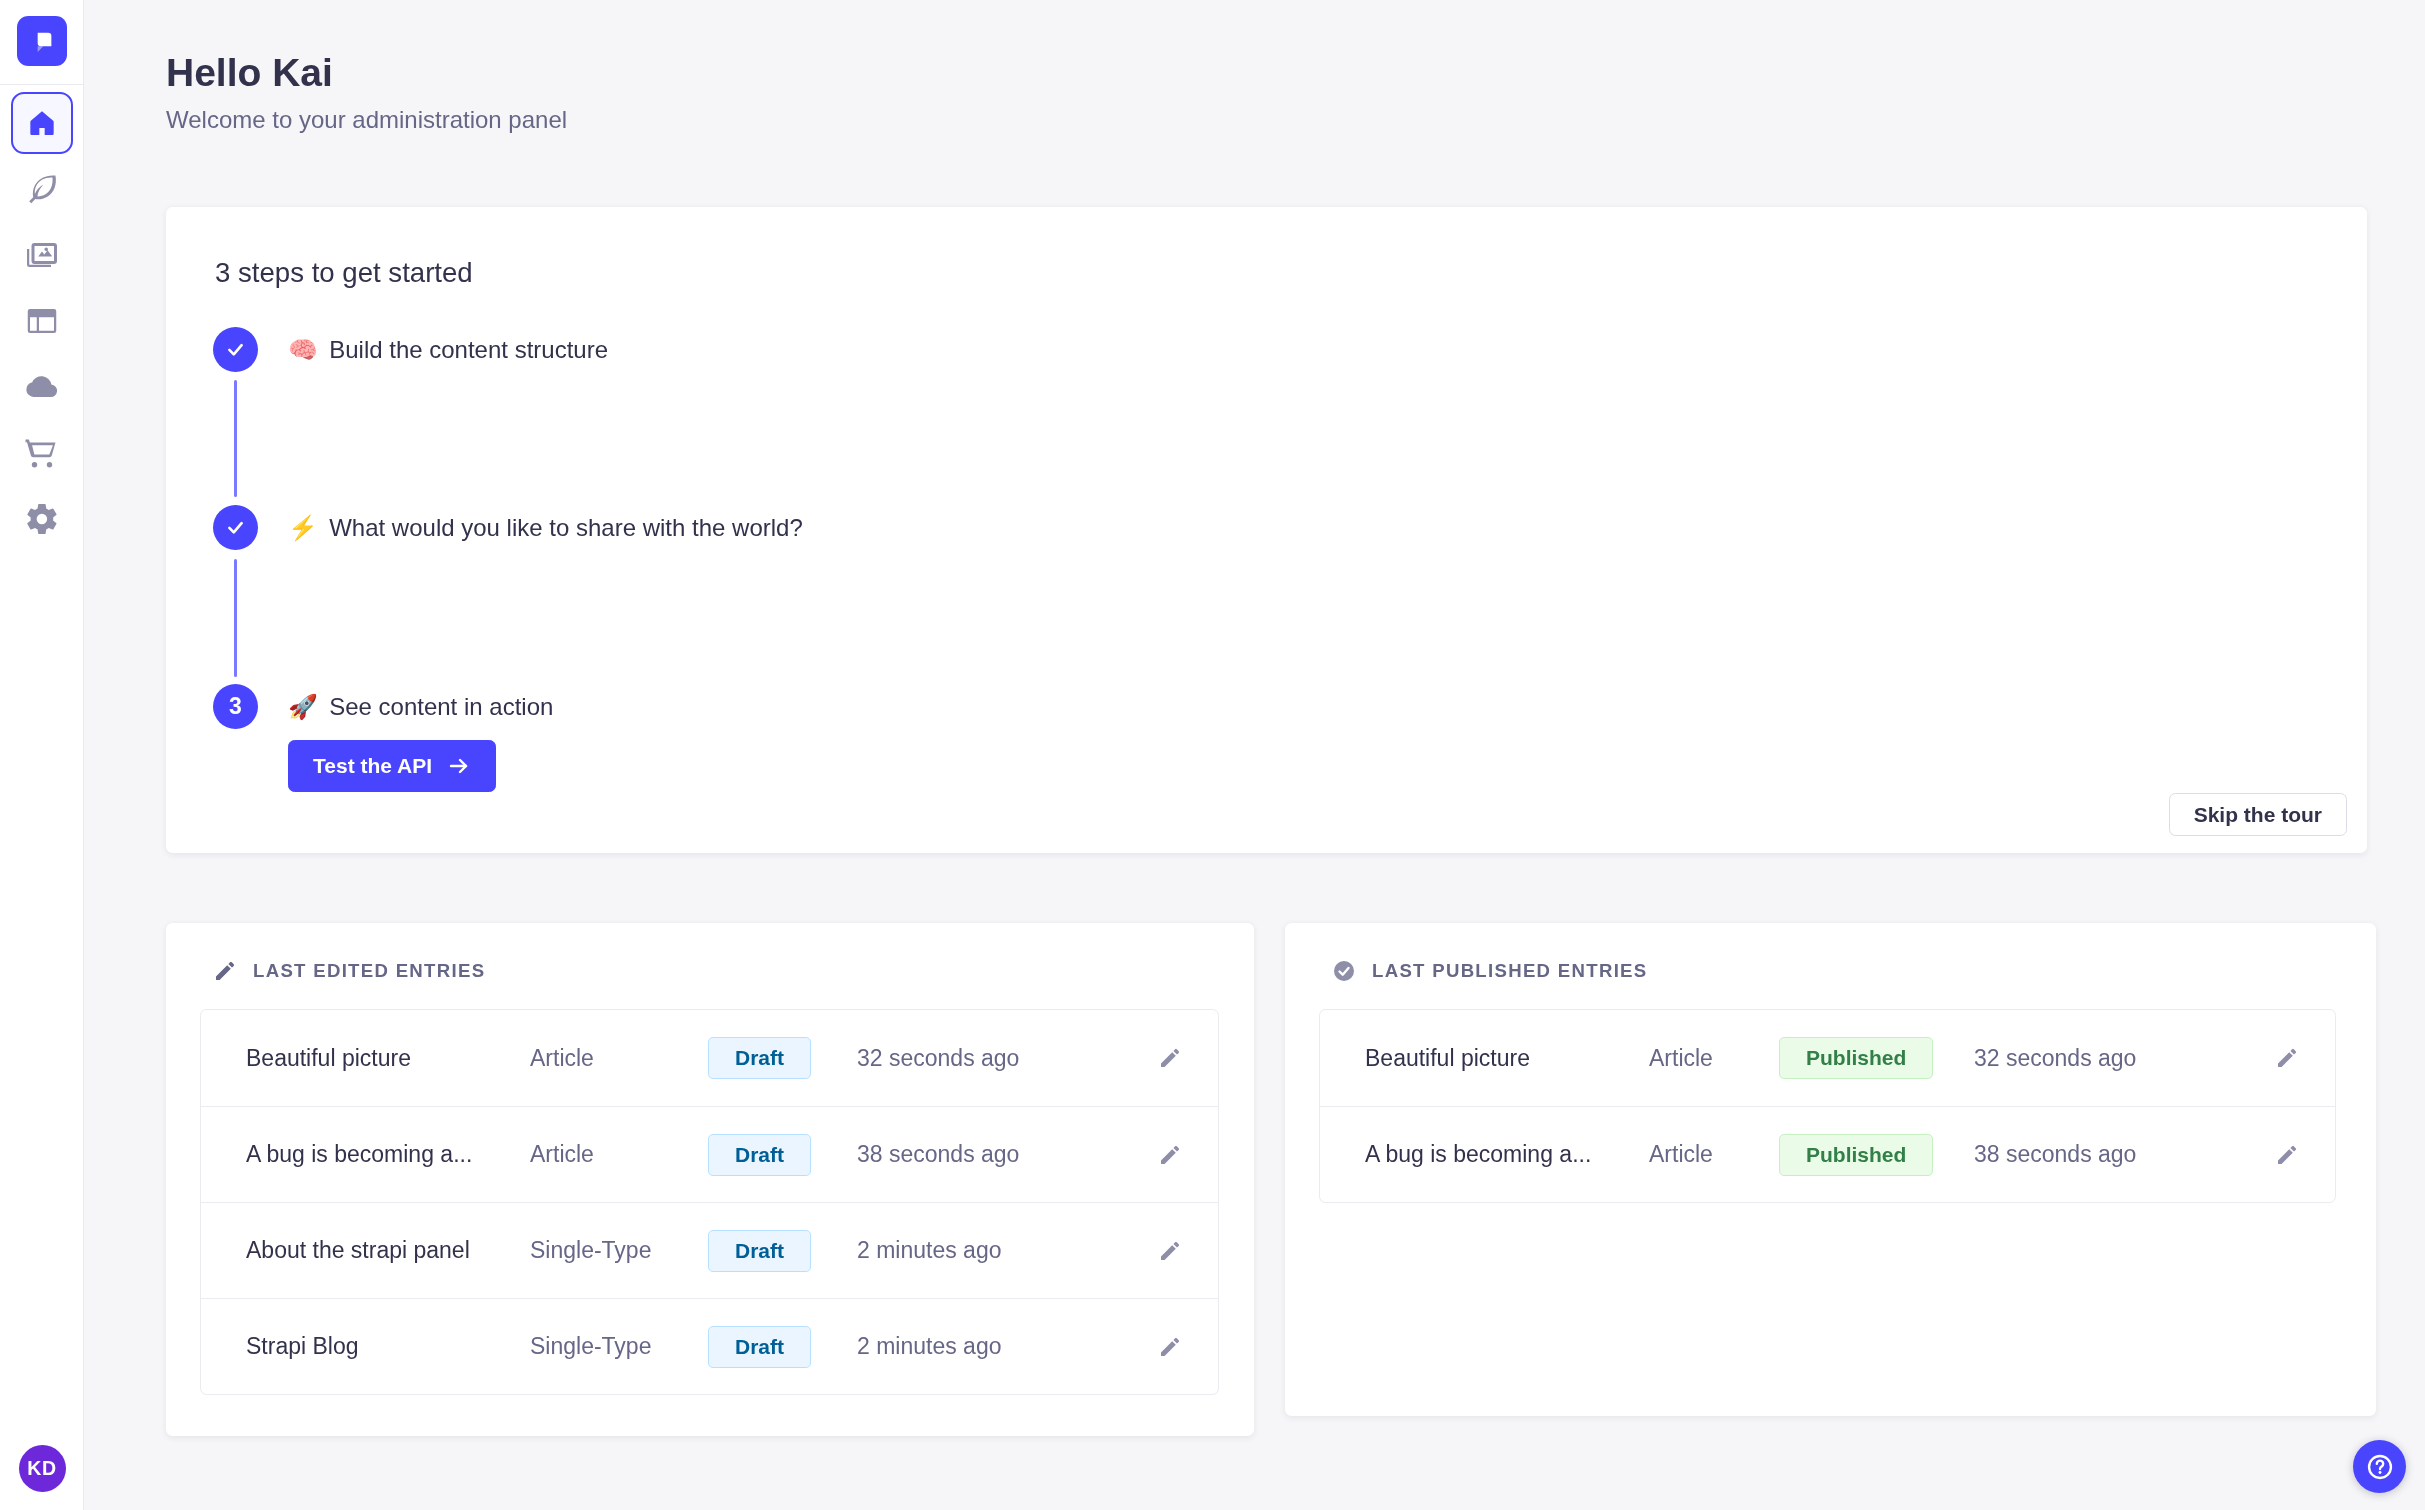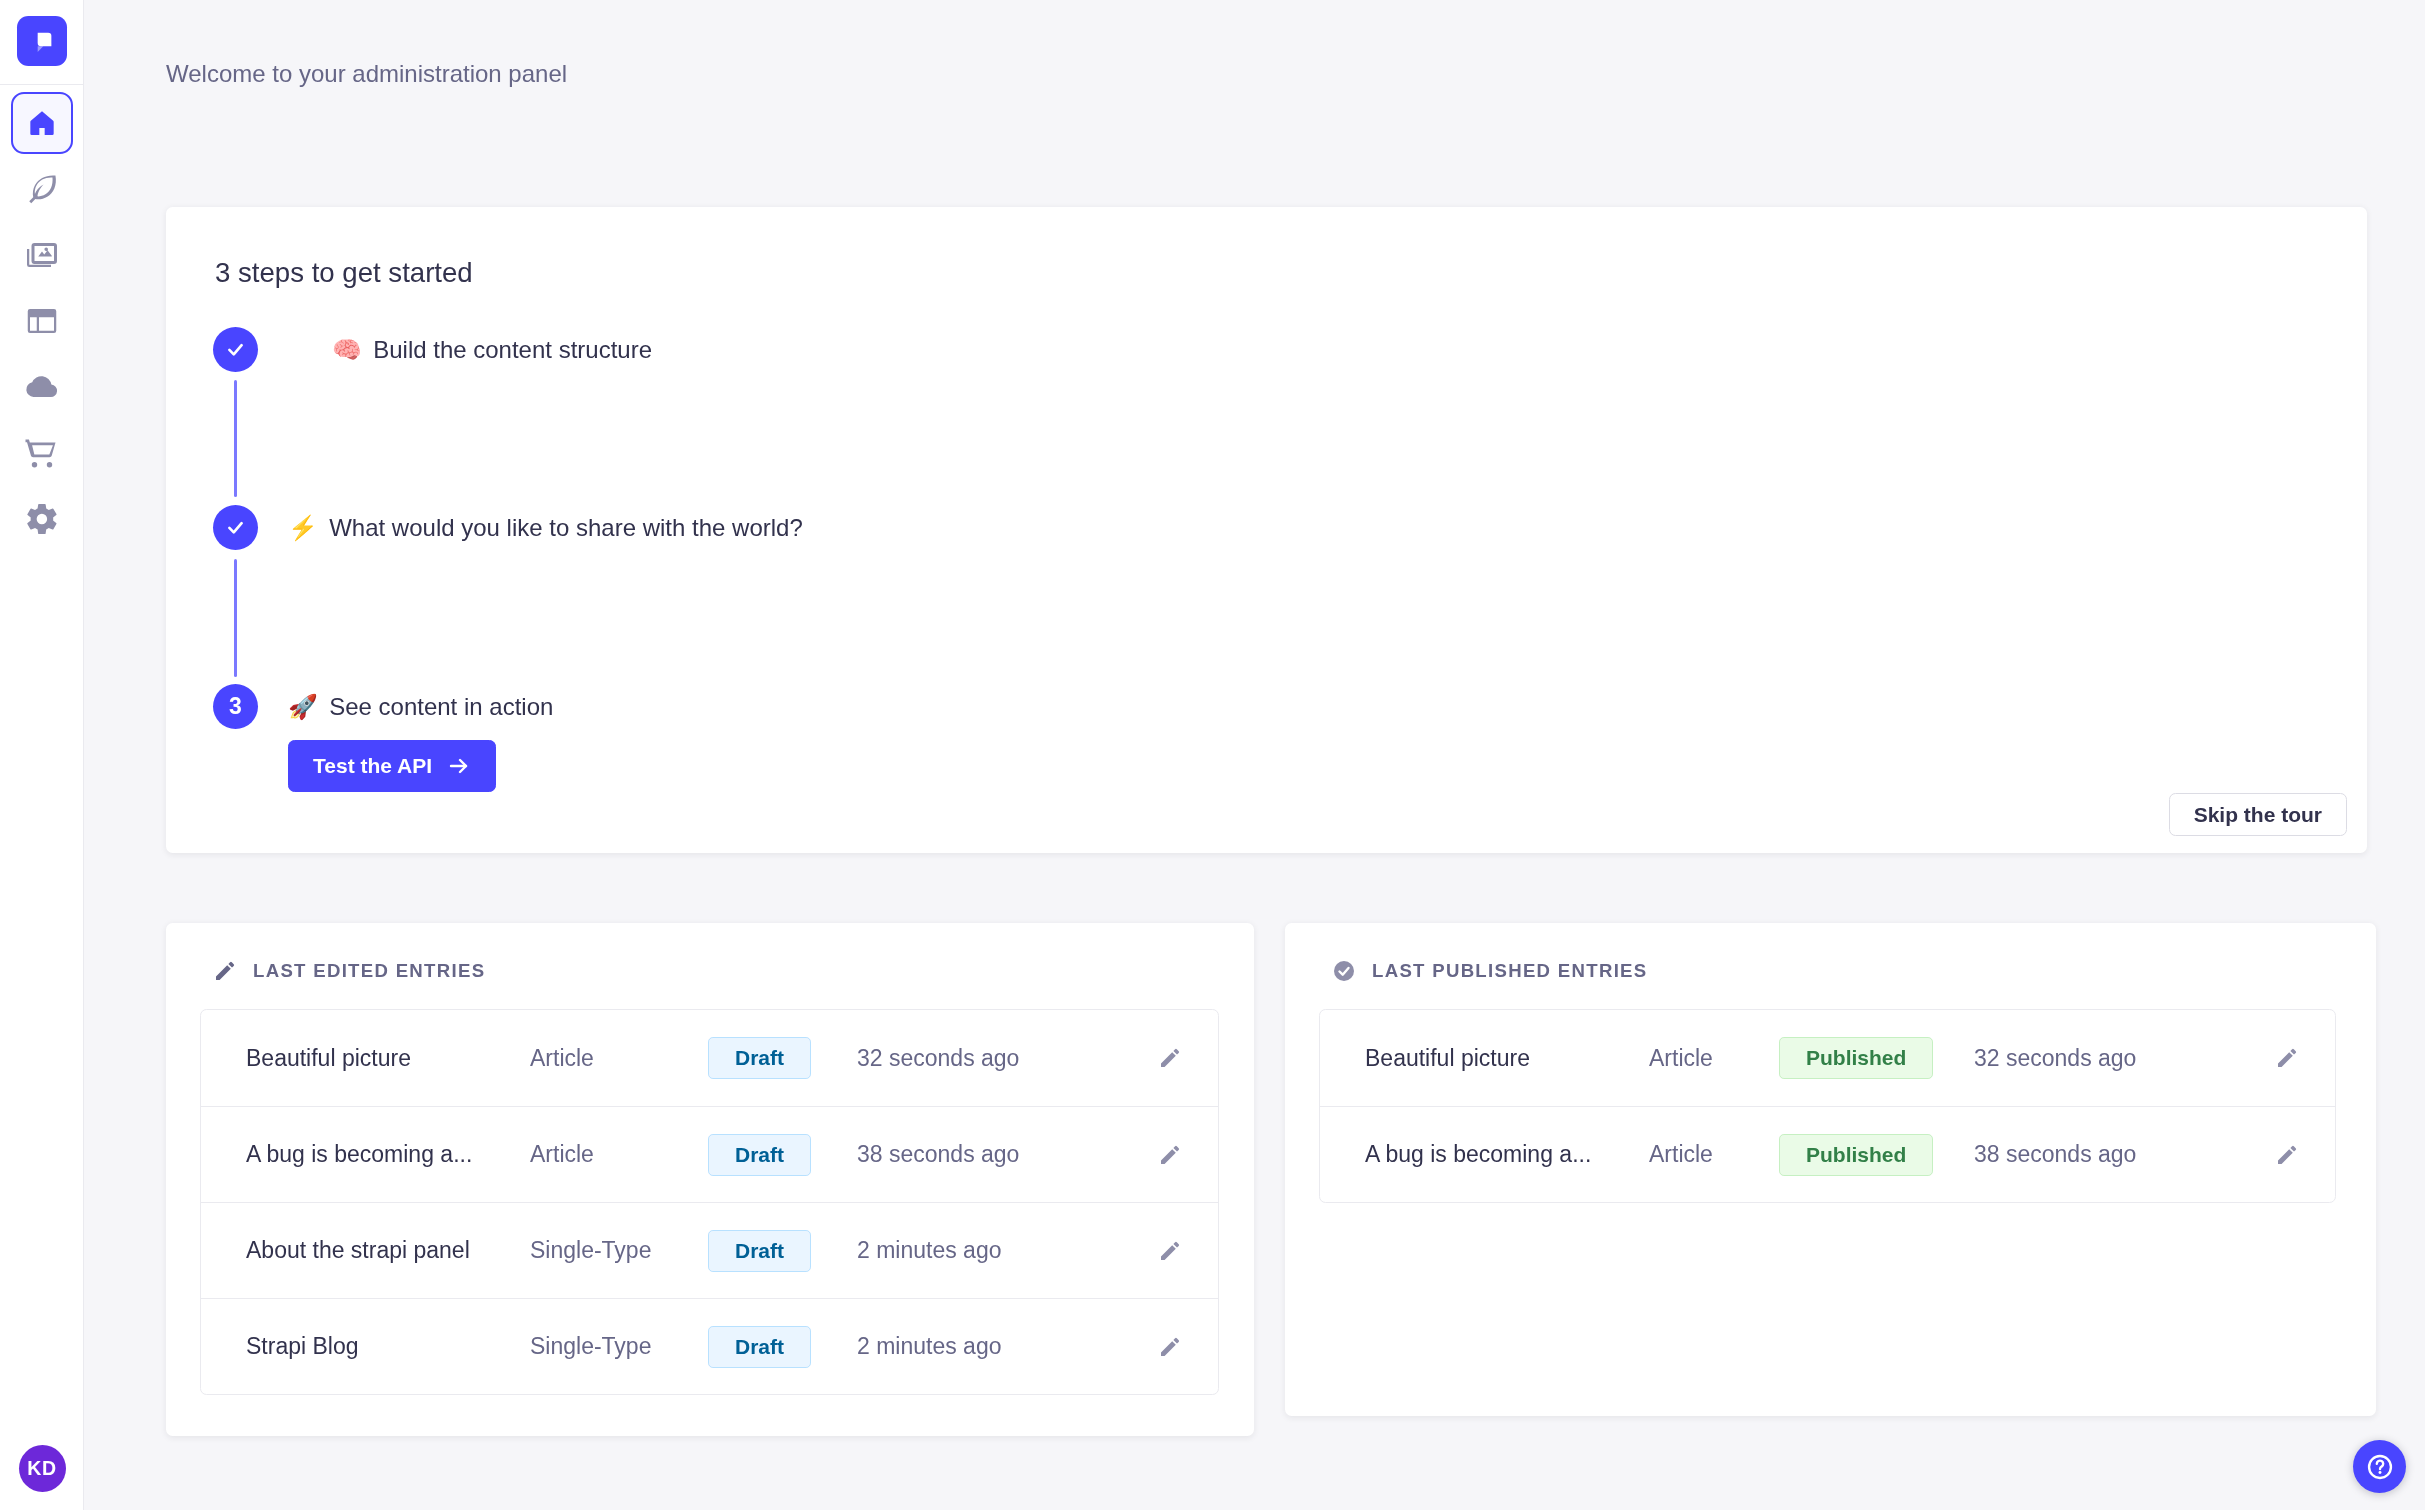--- a/index.html
+++ b/index.html
@@ -25,21 +25,21 @@
   .card { background:#FFFFFF; border-radius:6.5px; box-shadow:0 1.6px 6.5px rgba(33,33,52,0.08); }
 
   
   .steps-card { position:absolute; left:82px; top:207px; width:2201px; height:646px; }
   .steps-title { position:absolute; left:49px; top:50px; font-size:27.6px; font-weight:400; color:#32324D; }
   .step-circle { position:absolute; left:47px; width:45px; height:45px; border-radius:50%; background:#4945FF; color:#FFFFFF; display:flex; align-items:center; justify-content:center; font-size:23px; font-weight:600; }
   .step-circle.c1 { top:120px; } .step-circle.c2 { top:298px; } .step-circle.c3 { top:477px; }
   .connector { position:absolute; left:68px; width:3.2px; border-radius:1.6px; background:#7B79FF; }
   .connector.k1 { top:173px; height:117px; } .connector.k2 { top:352px; height:118px; }
   .step-label { position:absolute; left:122px; font-size:24px; color:#32324D; font-weight:500; line-height:34px; }
-  .step-label.l1 { top:126px;margin-left:44px; } .step-label.l2 { top:304px; } .step-label.l3 { top:483px; }
+  .step-label.l1 { top:126px; } .step-label.l2 { top:304px; } .step-label.l3 { top:483px; }
   .step-emoji { margin-right:11.3px; }
   .cta-btn { position:absolute; left:122px; top:533px; height:52px; padding:0 24px; background:#4945FF; border:0.8px solid #4945FF; border-radius:6.5px; color:#FFFFFF; font-size:21px; font-weight:700; font-family:inherit; display:flex; align-items:center; gap:14.6px; cursor:pointer; }
   .skip-btn { position:absolute; right:20px; top:586px; height:43px; padding:4px 24px; background:#FFFFFF; border:0.8px solid #DCDCE4; border-radius:6.5px; color:#32324D; font-size:21px; font-weight:700; font-family:inherit; display:flex; align-items:center; cursor:pointer; }
 
   
   .panel { position:absolute; top:923px; }
   .panel.edited { left:82px; width:1088px; height:513px; }
   .panel.published { left:1201px; width:1091px; height:493px; }
   .panel-head { position:absolute; left:47px; top:36px; display:flex; align-items:center; gap:16px; color:#666687; }
   .panel-head-label { font-size:18.6px; font-weight:700; letter-spacing:1.3px; color:#666687; }
@@ -131,20 +131,21 @@
         </span>
       </div>
     </nav>
 
     <div class="avatar">KD</div>
   </aside>
 
   <main class="main">
 
     <header class="page-header">
+      <h1 class="page-title">Hello Kai</h1>
       <p class="page-subtitle">Welcome to your administration panel</p>
     </header>
 
     <section class="card steps-card">
       <h2 class="steps-title">3 steps to get started</h2>
 
       <div class="step-circle c1">
         <span>
           <svg width="21" height="21" viewBox="0 0 24 24" fill="none" stroke="#FFFFFF" stroke-width="3" stroke-linecap="round" stroke-linejoin="round">
               <polyline points="5 12.5 10 17.5 19 7"></polyline>

